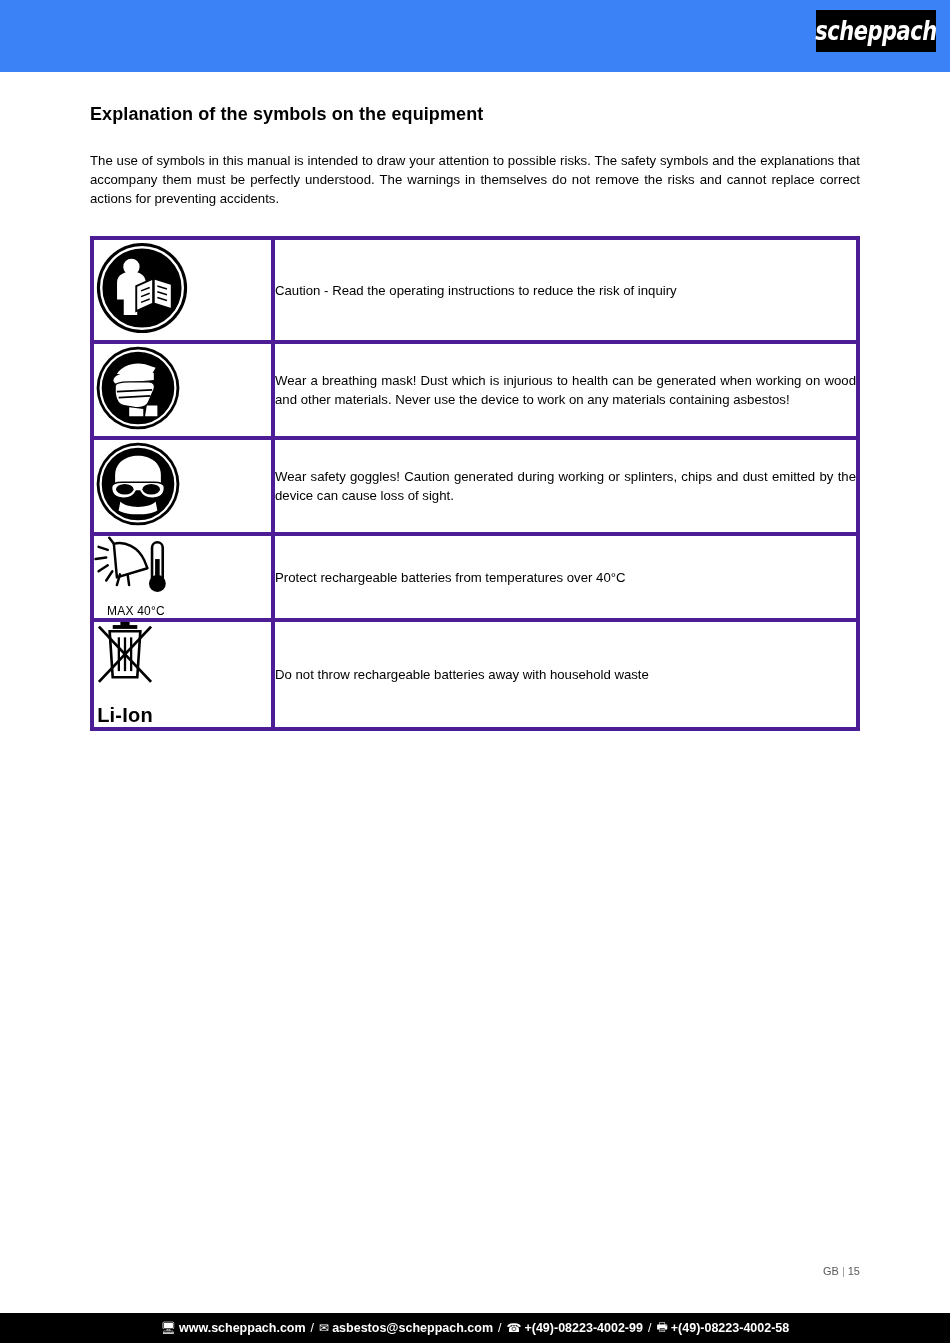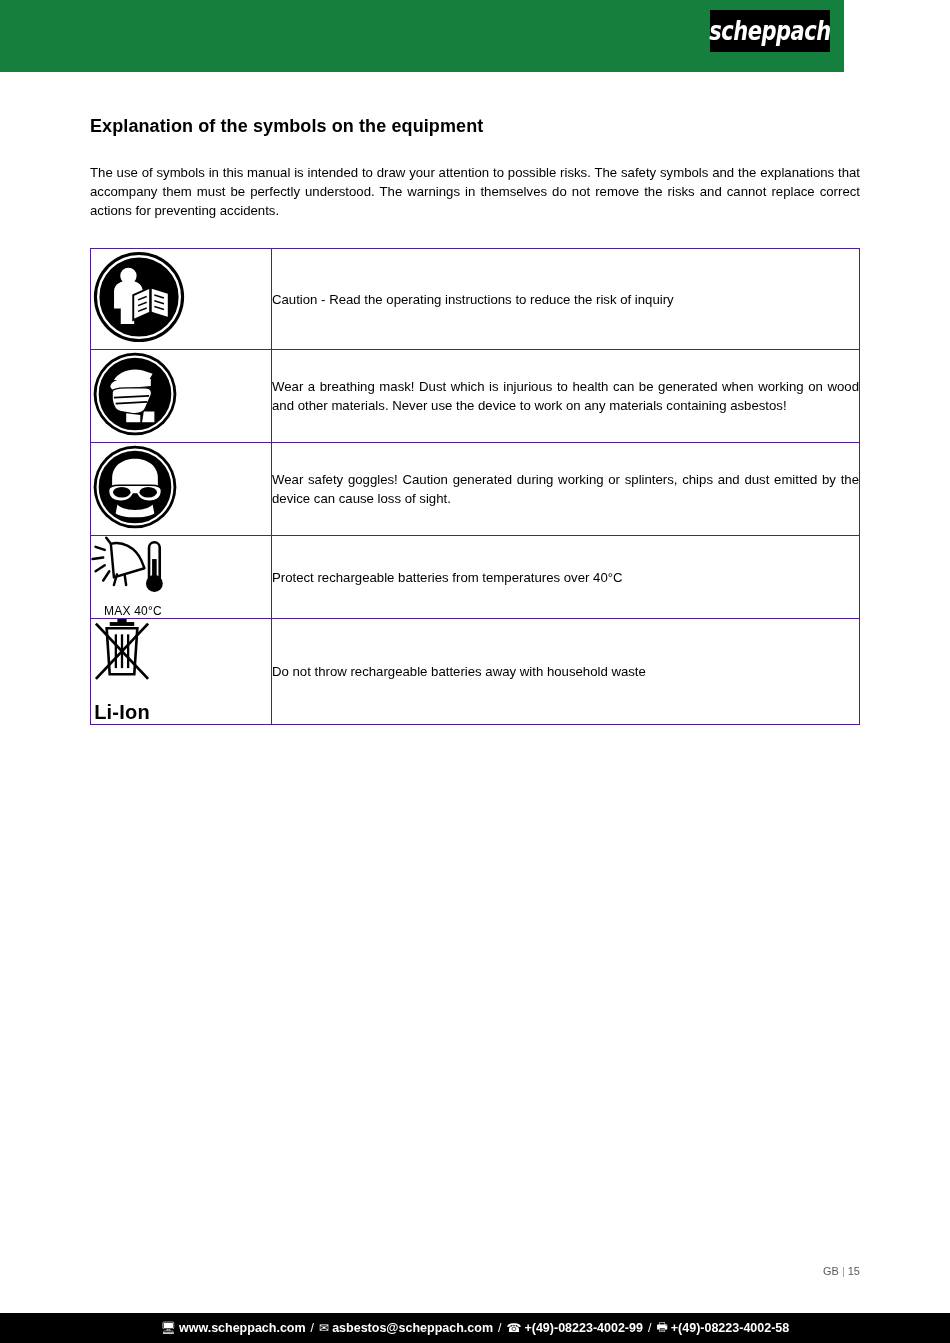--- a/index.html
+++ b/index.html
@@ -11,23 +11,23 @@
     font-family: "Liberation Sans", sans-serif;
     color: #000000;
     position: relative;
     overflow: hidden;
   }
 
   
   .header-band {
     position: absolute;
     top: 0; left: 0;
-    width: 844px;
+    width: 950px;
     height: 72px;
-    background: #15803d;
+    background: #3b82f6;
   }
   .logo-box {
     position: absolute;
     top: 10px;
     right: 14px;
     width: 120px;
     height: 42px;
     background: #000000;
     display: flex;
     align-items: center;
@@ -39,21 +39,21 @@
     font-weight: bold;
     font-style: italic;
     font-size: 21px;
     letter-spacing: -0.5px;
     transform: scaleY(1.25);
   }
 
   
   .page {
     position: absolute;
-    top: 80px;
+    top: 68px;
     left: 0;
     width: 950px;
   }
   .content {
     margin: 0 90px;
     width: 770px;
   }
   h1.title {
     font-size: 18px;
     font-weight: bold;
@@ -68,21 +68,21 @@
   }
 
   
   table.symbols {
     margin-top: 28px;
     border-collapse: collapse;
     width: 770px;
     table-layout: fixed;
   }
   table.symbols td {
-    border: 1px solid #4c1d95;
+    border: 4px solid #4c1d95;
     vertical-align: middle;
     padding: 0;
   }
   td.icon-cell {
     width: 181px;
     text-align: left;
     padding: 6px 0;
   }
   td.text-cell {
     padding: 10px 14px 10px 12px;

